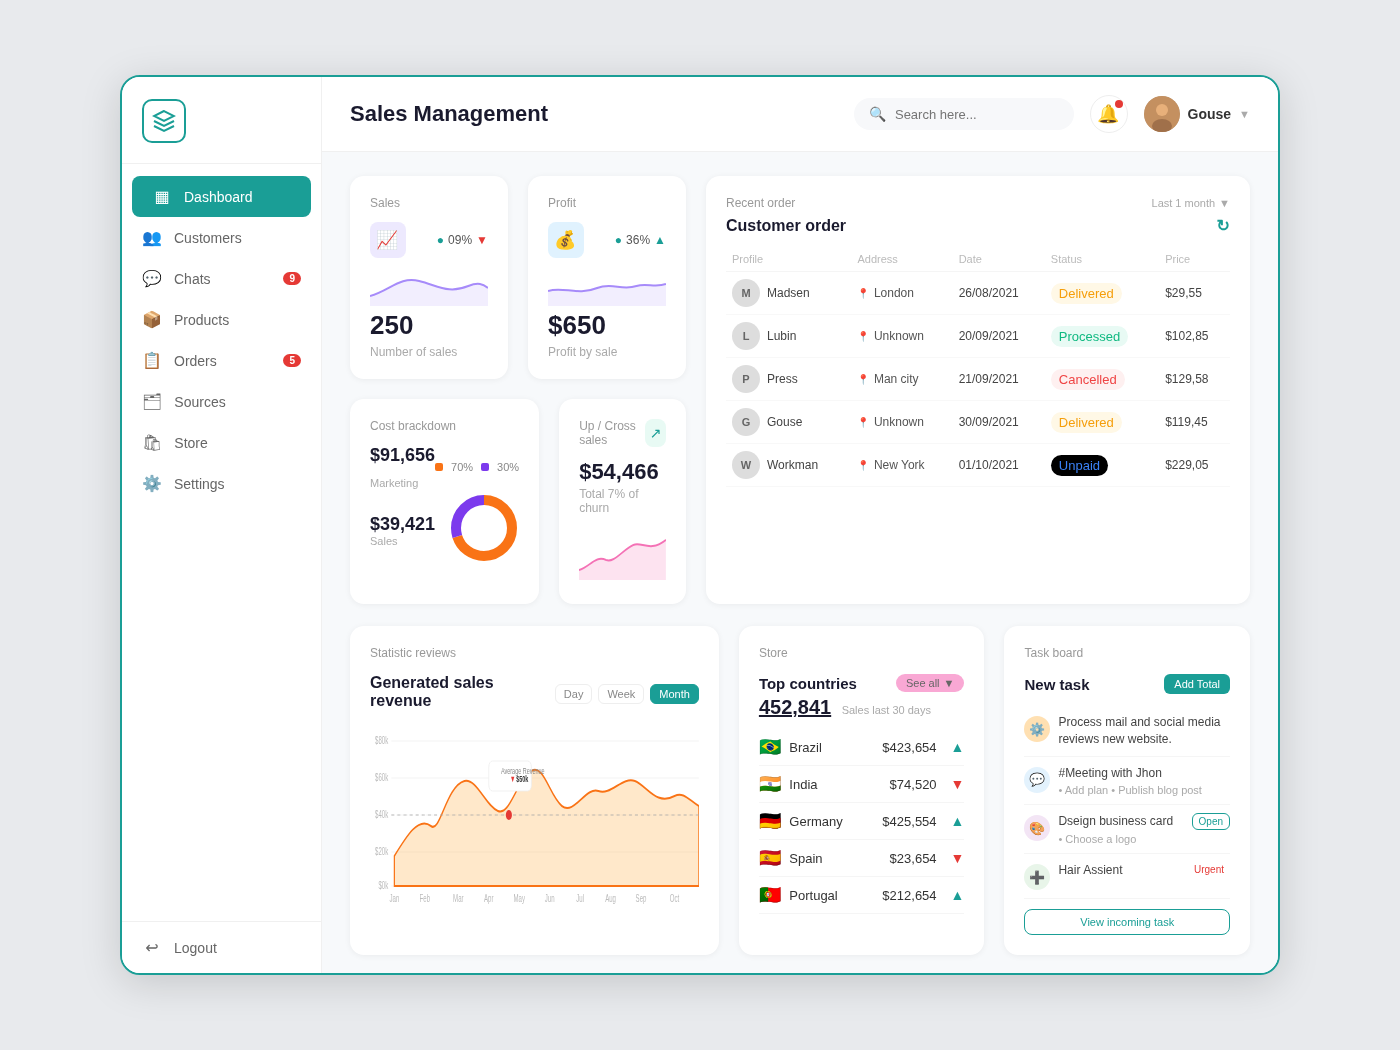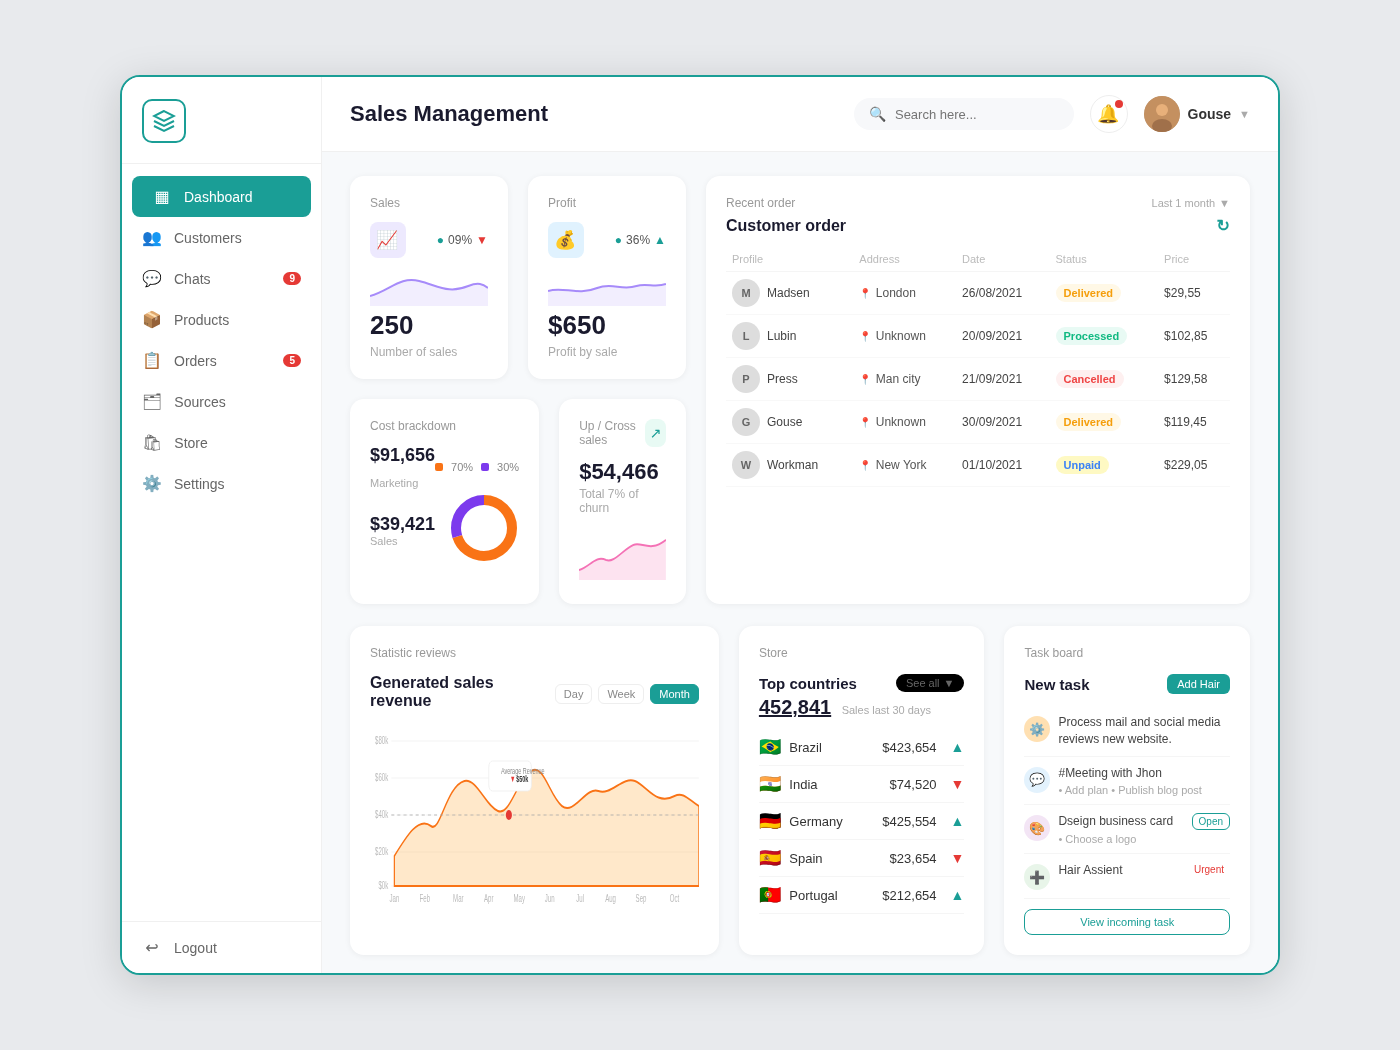--- a/index.html
+++ b/index.html
@@ -181,45 +181,45 @@
     .section-label { font-size: 12px; color: #999; }
     .section-filter { font-size: 11px; color: #aaa; display: flex; align-items: center; gap: 4px; cursor: pointer; }
     .customer-order-title { font-size: 16px; font-weight: 700; color: #1a1a2e; margin-bottom: 12px; display: flex; justify-content: space-between; align-items: center; }
     .order-table { width: 100%; border-collapse: collapse; }
     .order-table th { font-size: 11px; color: #bbb; font-weight: 500; padding: 6px 6px; text-align: left; border-bottom: 1px solid #f5f5f5; }
     .order-table td { font-size: 12px; color: #444; padding: 7px 6px; border-bottom: 1px solid #f8f8f8; vertical-align: middle; }
     .profile-cell { display: flex; align-items: center; gap: 7px; }
     .avatar-circle { width: 28px; height: 28px; border-radius: 50%; background: #ddd; overflow: hidden; display: flex; align-items: center; justify-content: center; font-size: 11px; color: #666; font-weight: 600; }
     .location-cell { display: flex; align-items: center; gap: 4px; color: #555; }
     .loc-dot { color: #e53935; font-size: 10px; }
-    .status-badge { padding: 3px 8px; border-radius: 12px; font-size: 11px; font-weight: 700; }
+    .status-badge { padding: 3px 8px; border-radius: 12px; font-size: 13px; font-weight: 400; }
     .status-delivered { background: #fff8e6; color: #f59e0b; }
     .status-processed { background: #e8faf4; color: #10b981; }
     .status-cancelled { background: #fef0f0; color: #ef4444; }
-    .status-unpaid { background: #fef9c3; color: #3b82f6; }
+    .status-unpaid { background: #000000; color: #3b82f6; }
     
     .upcross-value { font-size: 22px; font-weight: 700; color: #1a1a2e; margin-bottom: 2px; }
     .upcross-label { font-size: 12px; color: #aaa; margin-bottom: 10px; }
     
     .bottom-row { display: flex; gap: 20px; flex: 1; }
     .chart-card { flex: 1.6; }
     .store-card { flex: 1; }
     .task-card { flex: 1; }
     .card-header { font-size: 12px; color: #999; margin-bottom: 14px; }
     .chart-title { font-size: 16px; font-weight: 700; color: #1a1a2e; margin-bottom: 4px; }
     .chart-controls { display: flex; gap: 6px; align-items: center; }
     .chart-btn { font-size: 11px; padding: 3px 8px; border-radius: 6px; border: 1px solid #eee; cursor: pointer; color: #888; background: #fff; }
     .chart-btn.active { background: #1a9e96; color: #fff; border-color: #1a9e96; }
     .chart-header-row { display: flex; justify-content: flex-start; align-items: center; margin-bottom: 12px; }
     
     .chart-svg { width: 100%; }
     
     .top-countries-header { display: flex; justify-content: space-between; align-items: center; margin-bottom: 4px; }
     .top-countries-title { font-size: 15px; font-weight: 700; color: #1a1a2e; }
-    .see-all-btn { font-size: 11px; background: #000000; border-radius: 12px; padding: 3px 10px; color: #666; cursor: pointer; border: none; display: flex; align-items: center; gap: 4px; }
+    .see-all-btn { font-size: 11px; background: #f9a8d4; border-radius: 12px; padding: 3px 10px; color: #666; cursor: pointer; border: none; display: flex; align-items: center; gap: 4px; }
     .sales-total { font-size: 20px; font-weight: 700; color: #1a1a2e; text-decoration: underline; }
     .sales-sublabel { font-size: 11px; color: #aaa; }
     .country-row { display: flex; align-items: center; gap: 8px; padding: 7px 0; border-bottom: 1px solid #f5f5f5; }
     .country-flag { font-size: 18px; }
     .country-name { font-size: 13px; color: #333; flex: 1; font-weight: 500; }
     .country-value { font-size: 13px; color: #333; font-weight: 500; margin-right: 6px; }
     .trend-up { color: #1a9e96; font-size: 14px; }
     .trend-down { color: #e53935; font-size: 14px; }
     
     .task-header { display: flex; justify-content: space-between; align-items: center; margin-bottom: 12px; }
@@ -624,21 +624,21 @@
       <span class="country-value">$212,654</span>
       <span class="trend-up">▲</span>
     </div>
             </div>
         </div>
 
         <div class="card task-card">
           <div class="card-header">Task board</div>
           <div class="task-header">
             <div class="task-title">New task</div>
-            <button class="add-task-btn">Add Hair</button>
+            <button class="add-task-btn">Add Total</button>
           </div>
           <div id="task-list">
               <div class="task-item">
       <div class="task-icon" style="background:#ffe0b2;">⚙️</div>
       <div class="task-content">
         <div style="display:flex;justify-content:space-between;align-items:flex-start;">
           <div class="task-text">Process mail and social media reviews new website.</div>
 
         </div>
 

